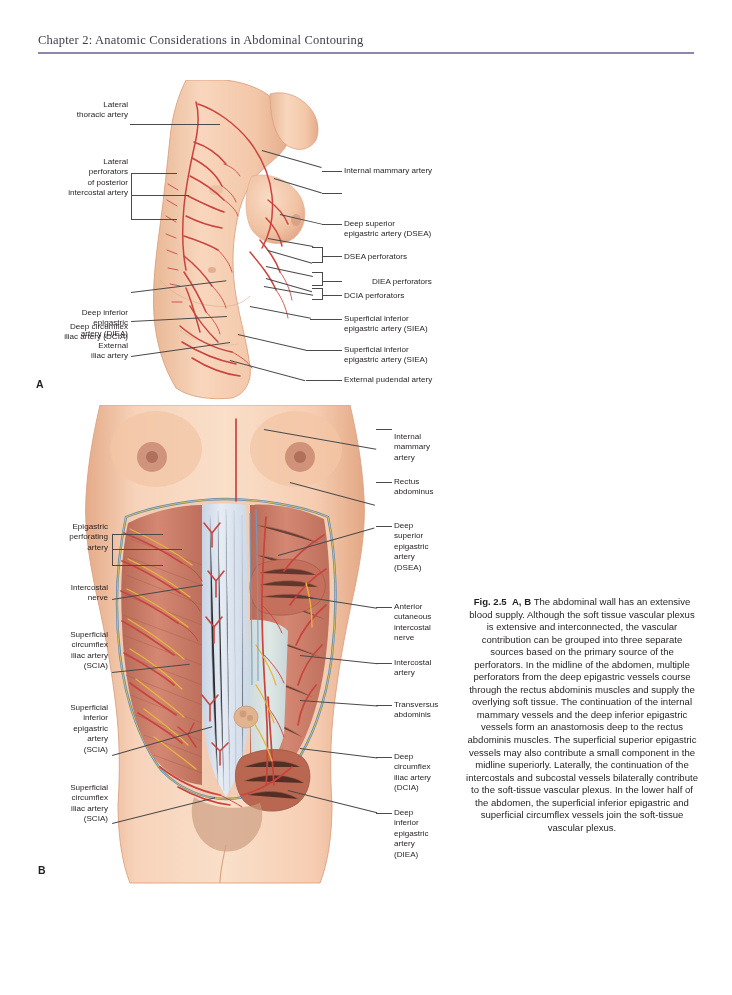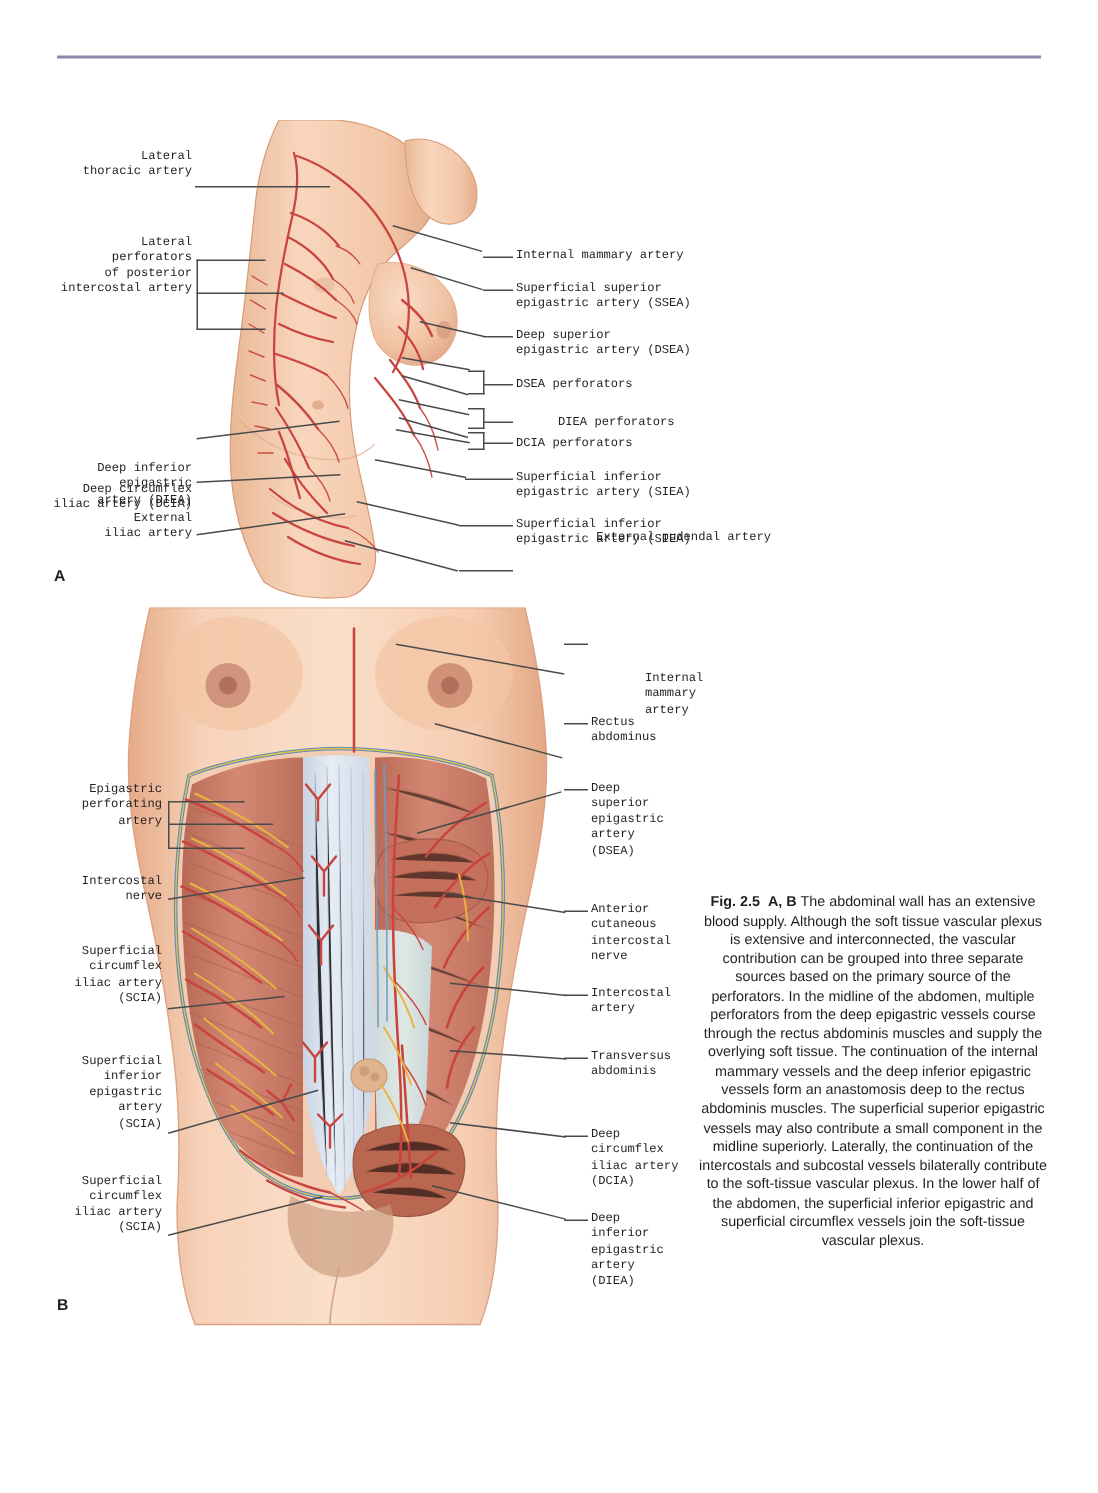--- a/index.html
+++ b/index.html
@@ -38,21 +38,21 @@
   .running-head .rh-rule {
     margin-top: 4px;
     height: 2px;
     background: #8e87ad;
     width: 656px;
   }
 
   
   .lbl {
     position: absolute;
-    font-family: Liberation Mono, monospace;
+    font-family: Liberation Sans, sans-serif;
     font-size: 8.1px;
     line-height: 10.4px;
     color: #231f20;
     white-space: pre-line;
   }
   .lbl.r { text-align: right; }
   .lbl.l { text-align: left; }
 
   .panel-letter {
     position: absolute;
@@ -115,20 +115,21 @@
     height: 90px;
     background: #ffffff;
   }
 </style>
 </head>
 <body>
 
 <div class="page">
 
   <div class="running-head">
+    <div class="rh-text">Chapter 2: Anatomic Considerations in Abdominal Contouring</div>
     <div class="rh-rule"></div>
   </div>
 
   <svg id="figure-a" viewBox="0 0 220 320">
     <defs>
       <linearGradient id="skinA" x1="0" y1="0" x2="1" y2="0">
         <stop offset="0%" stop-color="#e9b896"></stop>
         <stop offset="35%" stop-color="#f8d6bd"></stop>
         <stop offset="75%" stop-color="#f3c7a9"></stop>
         <stop offset="100%" stop-color="#e4ac8a"></stop>
@@ -231,22 +232,20 @@
   <div class="lbl r" style="left:36px; top:341px; width:92px;">External
 iliac artery</div>
   <div class="leader" style="left:131px; top:356px; width:100px; transform:rotate(-8deg);"></div>
 
   <div class="panel-letter" style="left:36px; top:378px;">A</div>
 
   <div class="lbl l" style="left:344px; top:166px; width:160px;">Internal mammary artery</div>
   <div class="leader" style="left:322px; top:171px; width:20px;"></div>
   <div class="leader" style="left:262px; top:150px; width:62px; transform:rotate(16deg);"></div>
 
-  <div class="lbl l" style="left:344px; top:188px; width:160px;">Superficial superior
-epigastric artery (SSEA)</div>
   <div class="leader" style="left:322px; top:193px; width:20px;"></div>
   <div class="leader" style="left:274px; top:178px; width:50px; transform:rotate(17deg);"></div>
 
   <div class="lbl l" style="left:344px; top:219px; width:160px;">Deep superior
 epigastric artery (DSEA)</div>
   <div class="leader" style="left:322px; top:224px; width:20px;"></div>
   <div class="leader" style="left:280px; top:214px; width:44px; transform:rotate(13deg);"></div>
 
   <div class="lbl l" style="left:344px; top:252px; width:160px;">DSEA perforators</div>
   <div class="bracket open-left" style="left:312px; top:247px; width:10px; height:14px;"></div>
@@ -268,21 +267,21 @@
   <div class="lbl l" style="left:344px; top:314px; width:160px;">Superficial inferior
 epigastric artery (SIEA)</div>
   <div class="leader" style="left:310px; top:319px; width:32px;"></div>
   <div class="leader" style="left:250px; top:306px; width:62px; transform:rotate(11deg);"></div>
 
   <div class="lbl l" style="left:344px; top:345px; width:160px;">Superficial inferior
 epigastric artery (SIEA)</div>
   <div class="leader" style="left:306px; top:350px; width:36px;"></div>
   <div class="leader" style="left:238px; top:334px; width:70px; transform:rotate(13deg);"></div>
 
-  <div class="lbl l" style="left:344px; top:354px; width:170px;text-align:right;">External pudendal artery</div>
+  <div class="lbl l" style="left:344px; top:375px; width:170px;">External pudendal artery</div>
   <div class="leader" style="left:306px; top:380px; width:36px;"></div>
   <div class="leader" style="left:230px; top:360px; width:78px; transform:rotate(15deg);"></div>
 
   <svg id="figure-b" viewBox="0 0 330 480">
     <defs>
       <linearGradient id="skinB" x1="0" y1="0" x2="1" y2="0">
         <stop offset="0%" stop-color="#e5ab88"></stop>
         <stop offset="18%" stop-color="#f7d3ba"></stop>
         <stop offset="50%" stop-color="#fadfc9"></stop>
         <stop offset="82%" stop-color="#f6cdb2"></stop>
@@ -485,21 +484,21 @@
   <div class="leader" style="left:112px; top:755px; width:104px; transform:rotate(-16deg);"></div>
 
   <div class="lbl r" style="left:20px; top:783px; width:88px;">Superficial
 circumflex
 iliac artery
 (SCIA)</div>
   <div class="leader" style="left:112px; top:823px; width:106px; transform:rotate(-14deg);"></div>
 
   <div class="panel-letter" style="left:38px; top:864px;">B</div>
 
-  <div class="lbl l" style="left:394px; top:448px; width:80px;margin-left:36px;">Internal
+  <div class="lbl l" style="left:394px; top:432px; width:80px;">Internal
 mammary
 artery</div>
   <div class="leader" style="left:376px; top:429px; width:16px;"></div>
   <div class="leader" style="left:264px; top:429px; width:114px; transform:rotate(10deg);"></div>
 
   <div class="lbl l" style="left:394px; top:477px; width:80px;">Rectus
 abdominus</div>
   <div class="leader" style="left:376px; top:482px; width:16px;"></div>
   <div class="leader" style="left:290px; top:482px; width:88px; transform:rotate(15deg);"></div>
 

